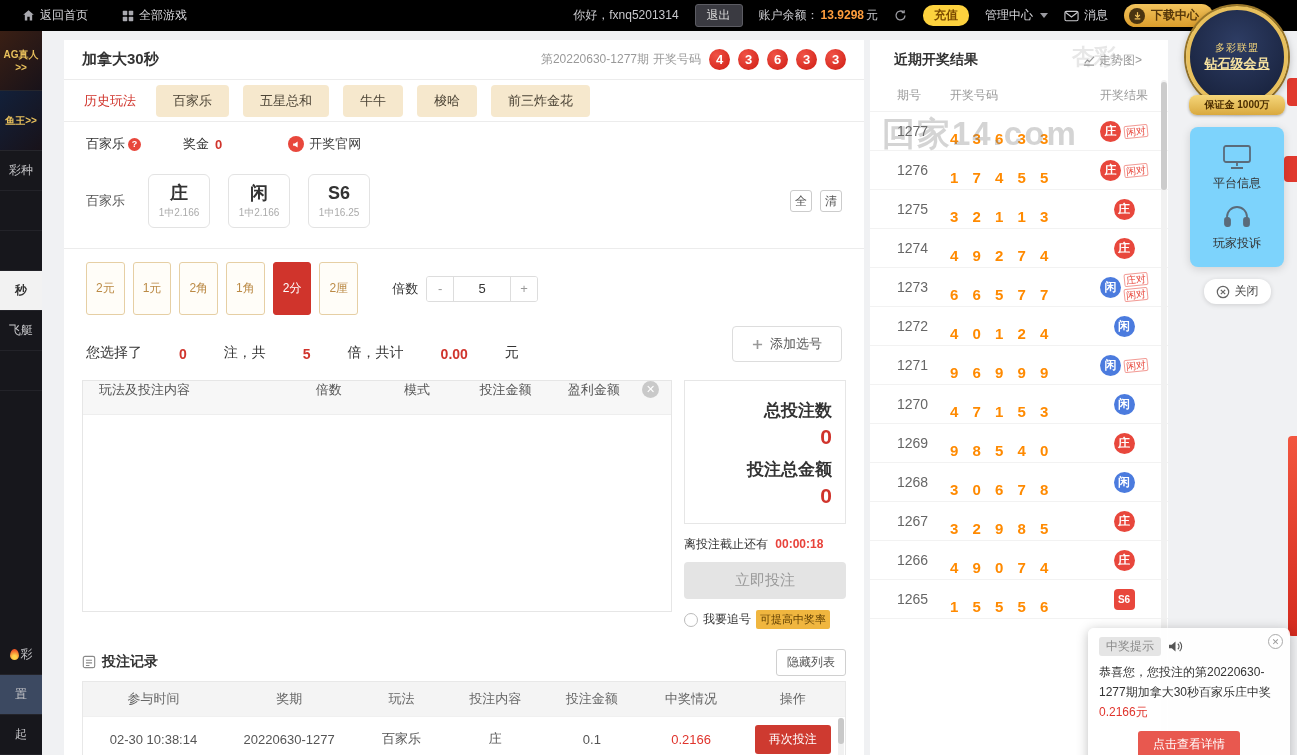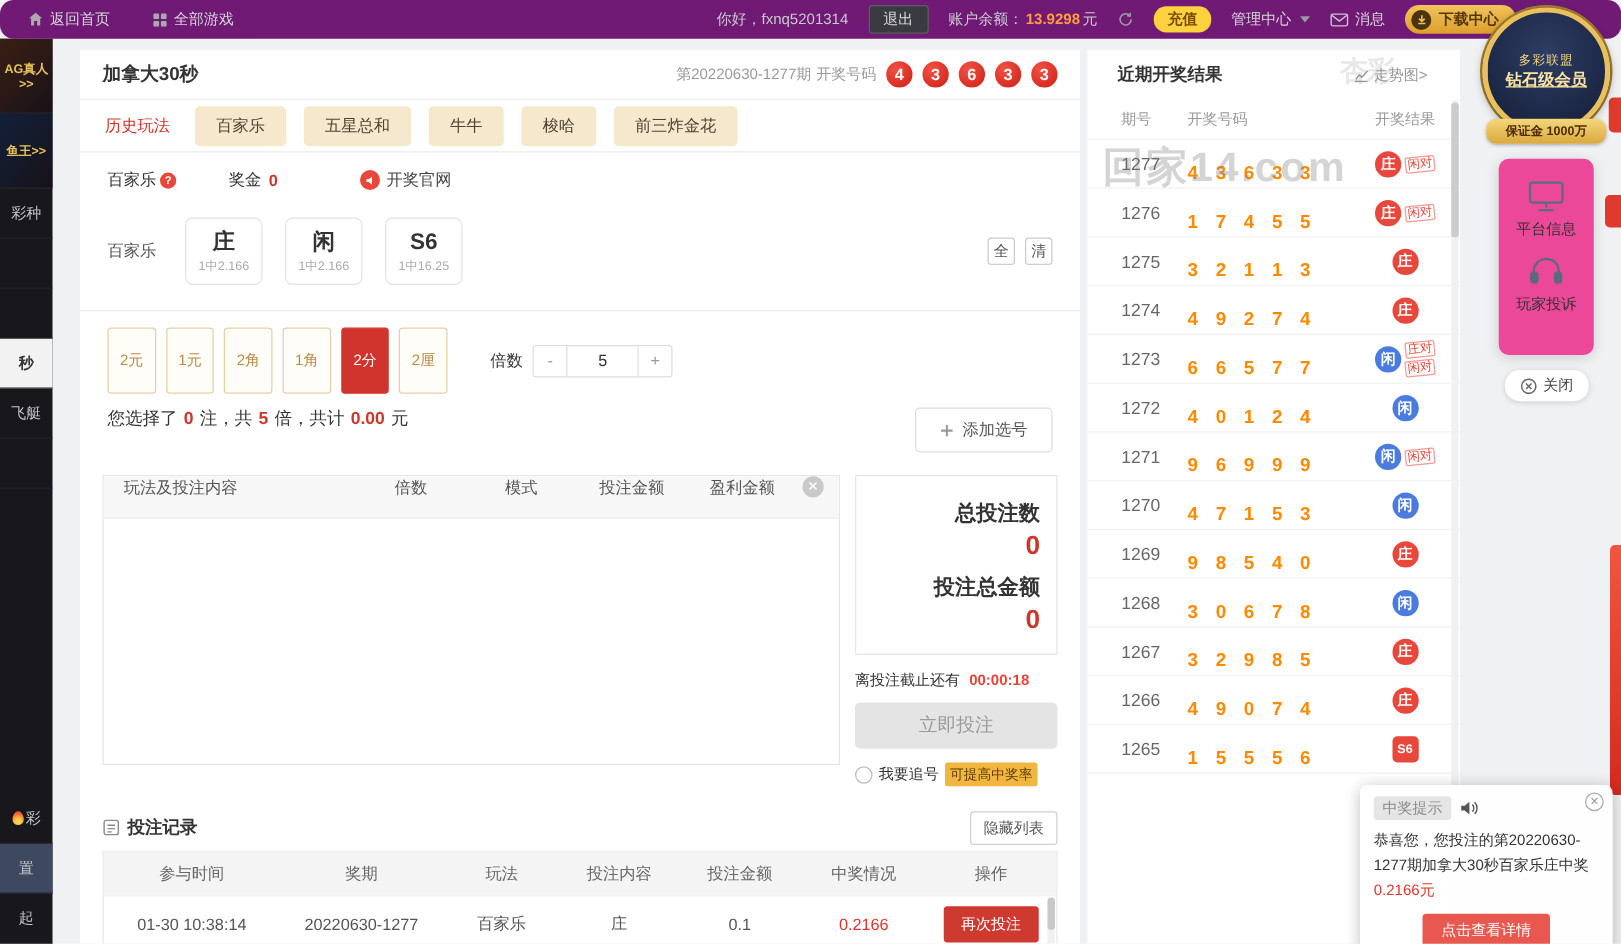--- a/index.html
+++ b/index.html
@@ -9,23 +9,23 @@
     background: #f0f1f3;
     font-family: "Liberation Sans", "DejaVu Sans", sans-serif;
     font-size: 13px;
     color: #333;
   }
   svg { display: block; }
 
   
   .topbar {
     position: absolute; top: 0; left: 0; right: 0; height: 31px;
-    background: #701a75; color: #c9c9cd;
+    background: #000000; color: #c9c9cd;
     display: flex; align-items: center; justify-content: space-between;
-    font-size: 12px; z-index: 30; border-radius: 11px;
+    font-size: 12px; z-index: 30;
   }
   .tb-left { display: flex; align-items: center; gap: 34px; padding-left: 22px; }
   .tb-right { display: flex; align-items: center; gap: 16px; padding-right: 84px; }
   .tb-item { display: inline-flex; align-items: center; gap: 5px; cursor: pointer; color: #d6d6da; }
   .tb-item svg { color: #a9a9af; }
   .logout-btn {
     background: #3a3a41; border: 1px solid #5c5c63; color: #ddd;
     border-radius: 3px; padding: 2px 11px; font-size: 12px; cursor: pointer;
   }
   .balance-val { color: #ff9d3c; font-weight: bold; margin: 0 2px; }
@@ -150,21 +150,21 @@
   .stepper .st-btn { width: 26px; display: flex; align-items: center; justify-content: center; color: #999; cursor: pointer; background: #fff; }
   .stepper .st-val { width: 58px; display: flex; align-items: center; justify-content: center; border-left: 1px solid #ddd; border-right: 1px solid #ddd; font-size: 13px; color: #333; }
   .ghost-btn {
     display: inline-flex; align-items: center; gap: 7px;
     border: 1px solid #ddd; border-radius: 4px; background: #fff;
     padding: 8px 19px; font-size: 13px; color: #555; cursor: pointer;
   }
   .ghost-btn svg { color: #999; }
   .denom-row .ghost-btn, .selection-row .ghost-btn { margin-left: auto; }
 
-  .selection-row { display: flex; align-items: flex-start; padding: 6px 22px 14px; font-size: 14px; color: #333; }
+  .selection-row { display: flex; align-items: flex-end; padding: 6px 22px 14px; font-size: 14px; color: #333; gap: 32px; }
   .sel-num { color: #d0342c; font-weight: bold; margin: 0 5px; }
 
   .slip-section { display: flex; gap: 12px; padding: 4px 18px 14px; }
   .slip-table { flex: 1; border: 1px solid #e6e6e6; height: 232px; display: flex; flex-direction: column; background: #fff; }
   .slip-thead { display: flex; align-items: flex-start; background: #f7f7f7; height: 34px; font-size: 13px; color: #555; border-bottom: 1px solid #eee; }
   .sh-main { flex: 2.1; padding-left: 16px; }
   .sh-col { flex: 1; text-align: center; }
   .slip-close {
     width: 17px; height: 17px; border-radius: 50%; background: #c9c9c9; color: #fff;
     display: inline-flex; align-items: center; justify-content: center;
@@ -255,22 +255,22 @@
   }
   .gb-top { font-size: 10px; letter-spacing: 1px; }
   .gb-mid { font-size: 13px; font-weight: bold; color: #f8e3a0; margin-top: 0; text-decoration: underline; }
   .gb-ribbon {
     margin-top: -13px; z-index: 2; width: 96px; text-align: center;
     background: linear-gradient(#f5d67a, #d9a93f); color: #4a2c00;
     font-size: 10px; font-weight: bold; padding: 3px 0; border-radius: 8px;
     box-shadow: 0 1px 3px rgba(0,0,0,.3); cursor: pointer;
   }
   .platform-card {
-    margin-top: 12px; width: 76px; background: #ec4899; border-radius: 8px;
-    box-shadow: 0 2px 10px rgba(0,0,0,.14); padding: 13px 6px 28px;
+    margin-top: 12px; width: 94px; background: #7dd3fc; border-radius: 8px;
+    box-shadow: 0 2px 10px rgba(0,0,0,.14); padding: 13px 6px 11px;
     display: flex; flex-direction: column; align-items: center; gap: 4px;
   }
   .pc-item { display: flex; flex-direction: column; align-items: center; gap: 5px; cursor: pointer; color: #333; font-size: 12px; padding: 4px 0; }
   .pc-item svg { color: #5a6b7a; }
   .close-pill {
     margin-top: 12px; display: inline-flex; align-items: center; gap: 5px;
     background: #fff; border-radius: 12px; padding: 4px 12px; font-size: 12px; color: #444;
     box-shadow: 0 1px 5px rgba(0,0,0,.15); cursor: pointer;
   }
   .close-pill svg { color: #666; }
@@ -529,21 +529,21 @@
       <div class="rec-thead">
         <span class="rc rc1">参与时间</span>
         <span class="rc rc2">奖期</span>
         <span class="rc rc3">玩法</span>
         <span class="rc rc4">投注内容</span>
         <span class="rc rc5">投注金额</span>
         <span class="rc rc6">中奖情况</span>
         <span class="rc rc7">操作</span>
       </div>
       <div class="rec-row">
-        <span class="rc rc1">01-30 10:38:14</span>
+        <span class="rc rc1">02-30 10:38:14</span>
         <span class="rc rc2">20220630-1277</span>
         <span class="rc rc3">百家乐</span>
         <span class="rc rc4">庄</span>
         <span class="rc rc5">0.1</span>
         <span class="rc rc6 rec-result">0.2166</span>
         <span class="rc rc7"><button class="rebet-btn">再次投注</button></span>
       </div>
       <div class="rec-scrollbar">
           <span class="thumb"></span>
         </div>

